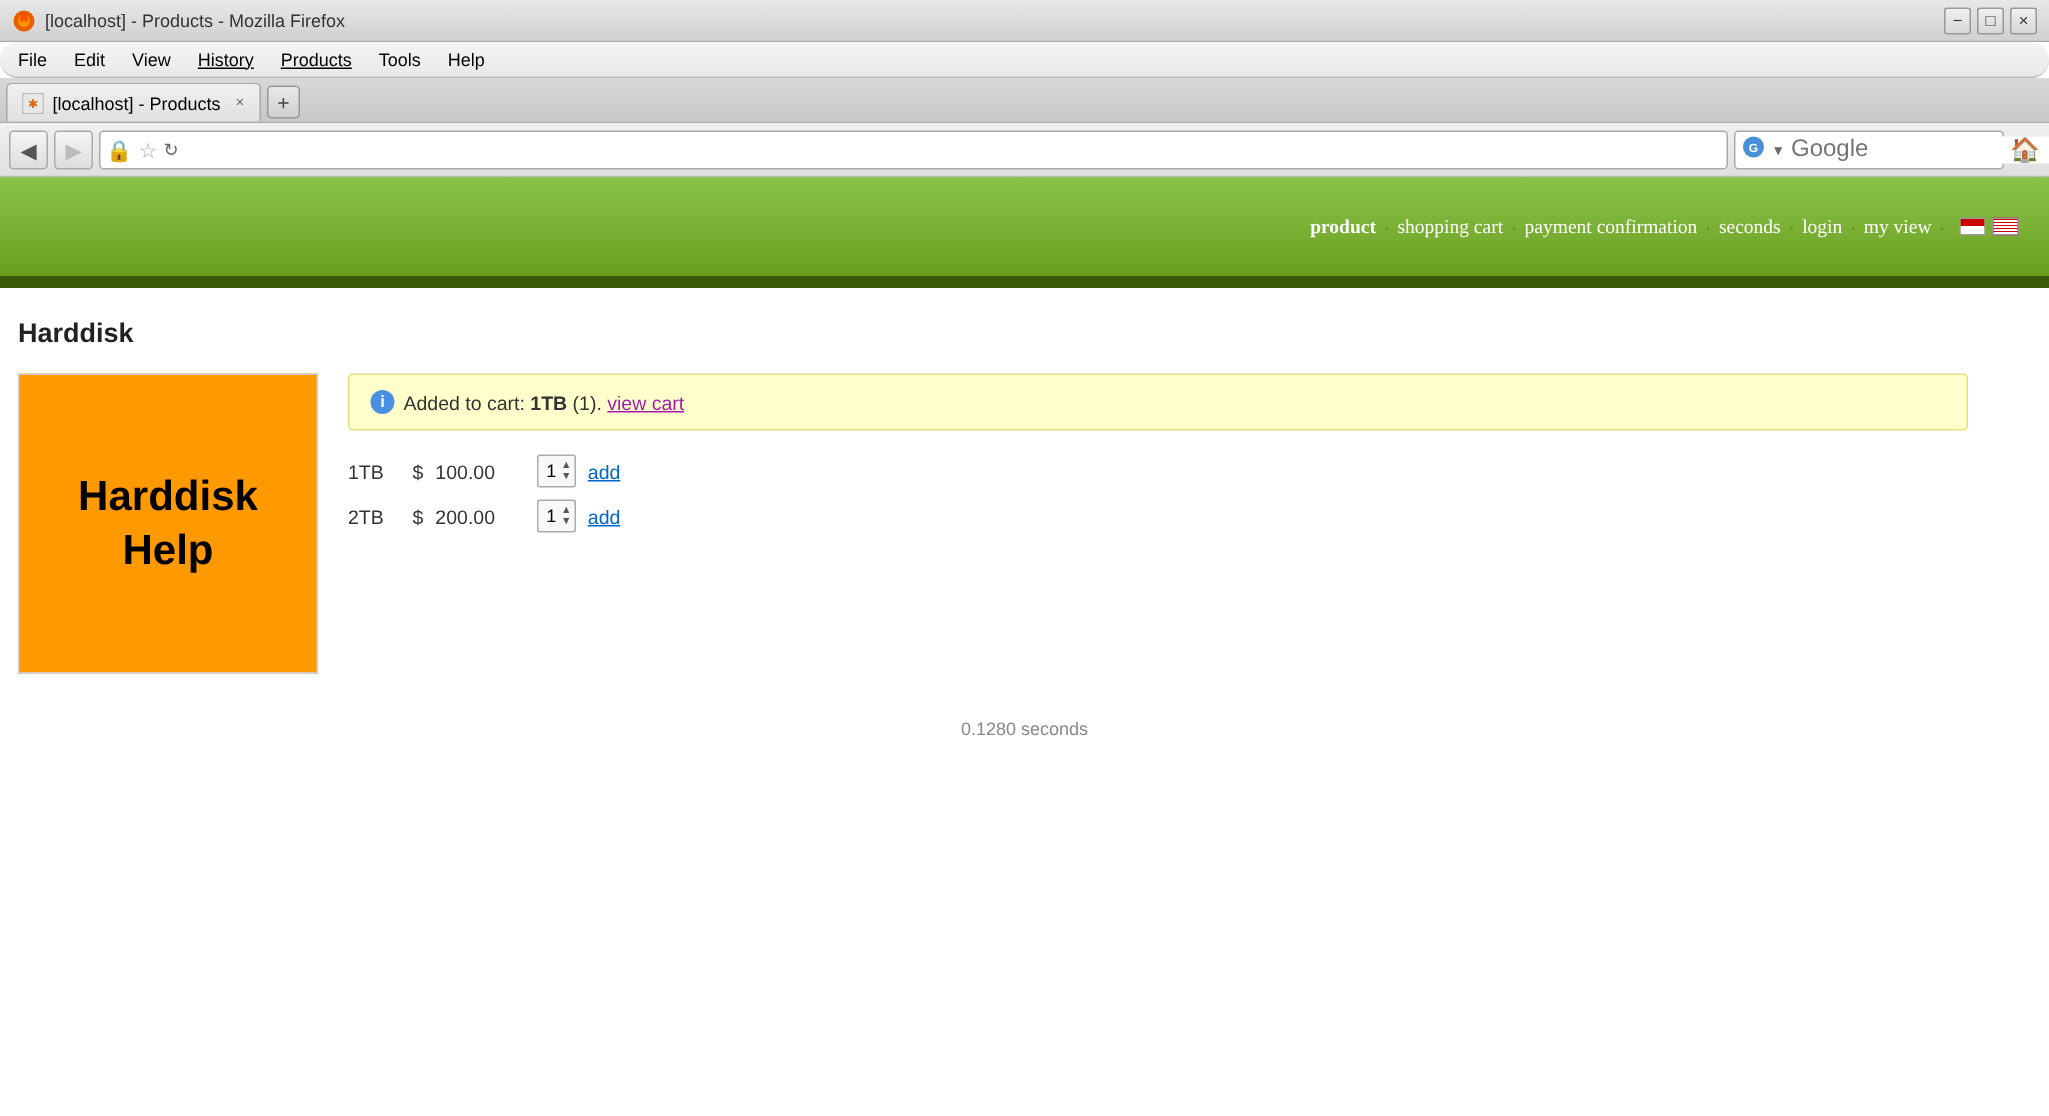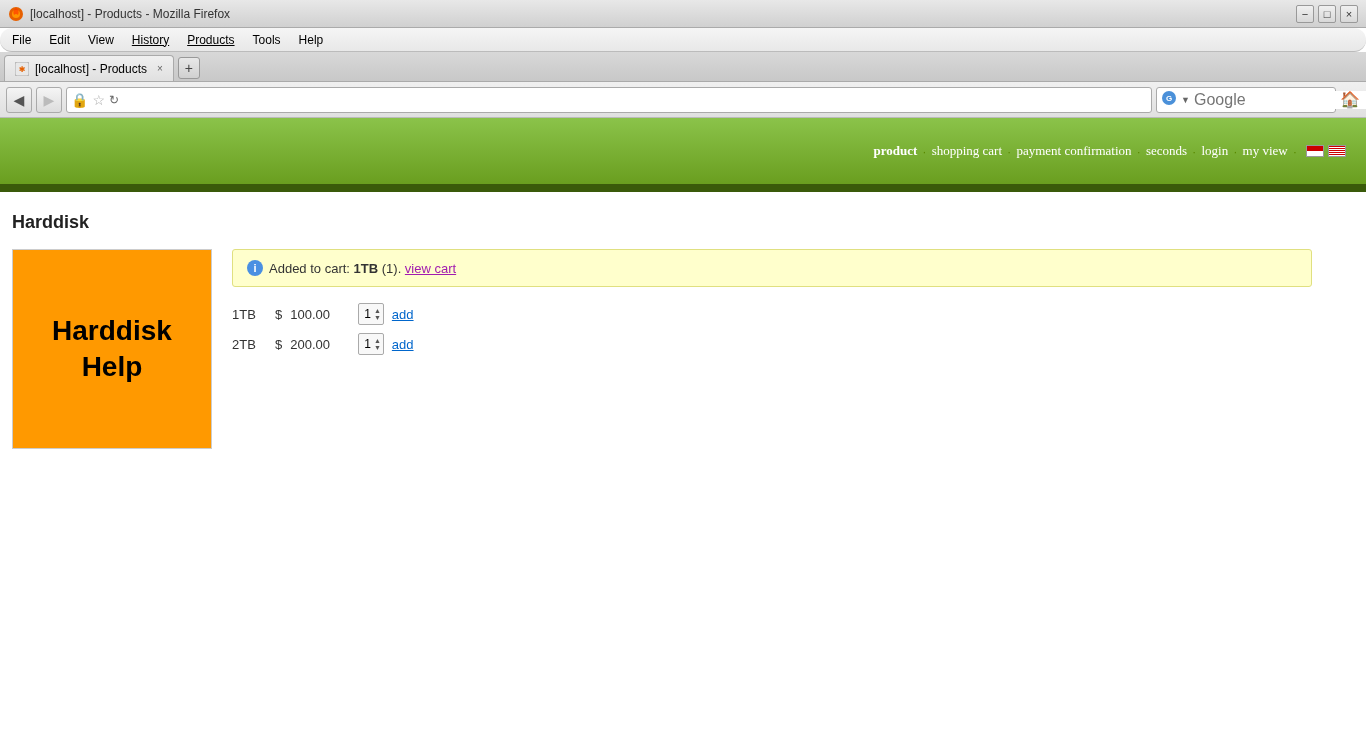--- a/index.html
+++ b/index.html
@@ -514,13 +514,16 @@
               <span>▲</span>
               <span>▼</span>
             </div>
           </div>
           <a href="#" class="add-link">add</a>
         </div>
       </div>
     </div>
   </div>
 
+  <div class="page-footer">
+    <span>0.1280 seconds</span>
+  </div>
 </div>
 
 </body></html>

